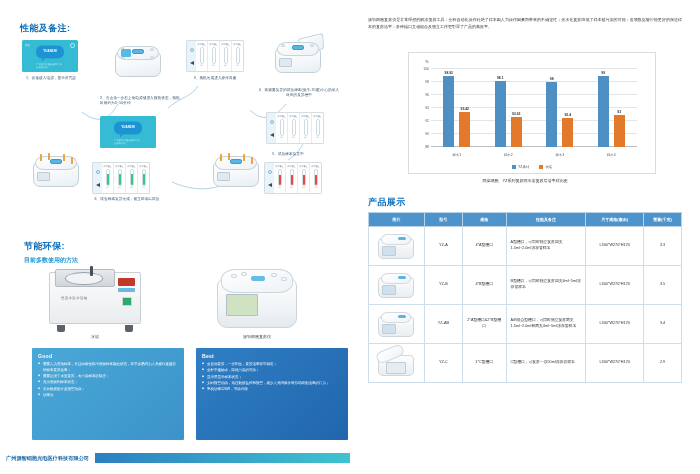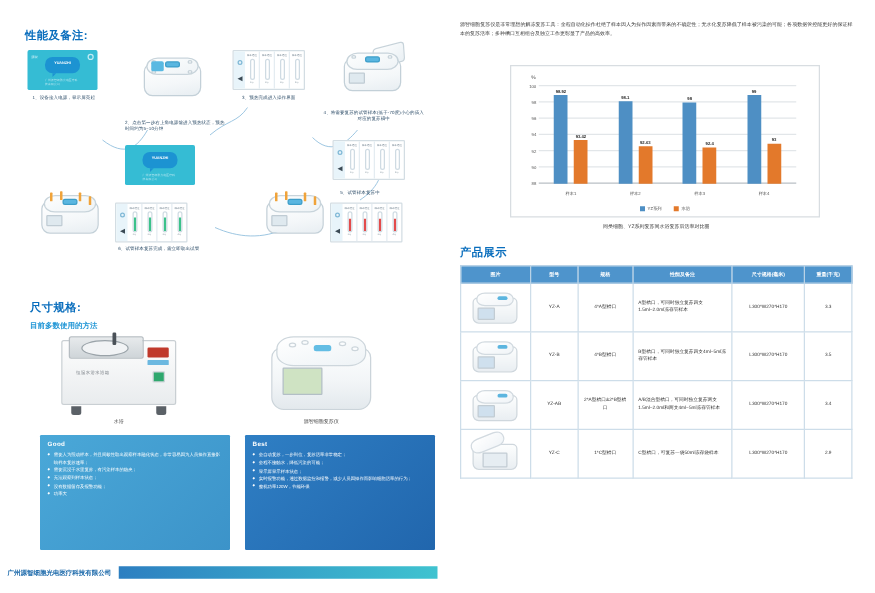--- a/index.html
+++ b/index.html
@@ -524,21 +524,21 @@
               <span class="bar">
                 <span class="fill green"></span>
               </span>
               <span class="bot">4号</span>
             </div>
         </div>
       </div>
       <div class="step-cap" style="width:70px;margin-top:3px;">6、试管样本复苏完成，需立即取出试管</div>
     </div>
 
-    <div class="sec-title" style="position:absolute;left:24px;top:240px;">尺寸规格:</div>
+    <div class="sec-title" style="position:absolute;left:24px;top:240px;">节能环保:</div>
     <div class="sub-title" style="position:absolute;left:24px;top:256px;">目前多数使用的方法</div>
 
     <div style="position:absolute;left:30px;top:264px;width:130px;">
       <div class="waterbath">
         <div class="shell"></div>
         <div class="deck"></div>
         <div class="disc"></div>
         <div class="knob"></div>
         <div class="red"></div>
         <div class="ctrl"></div>

